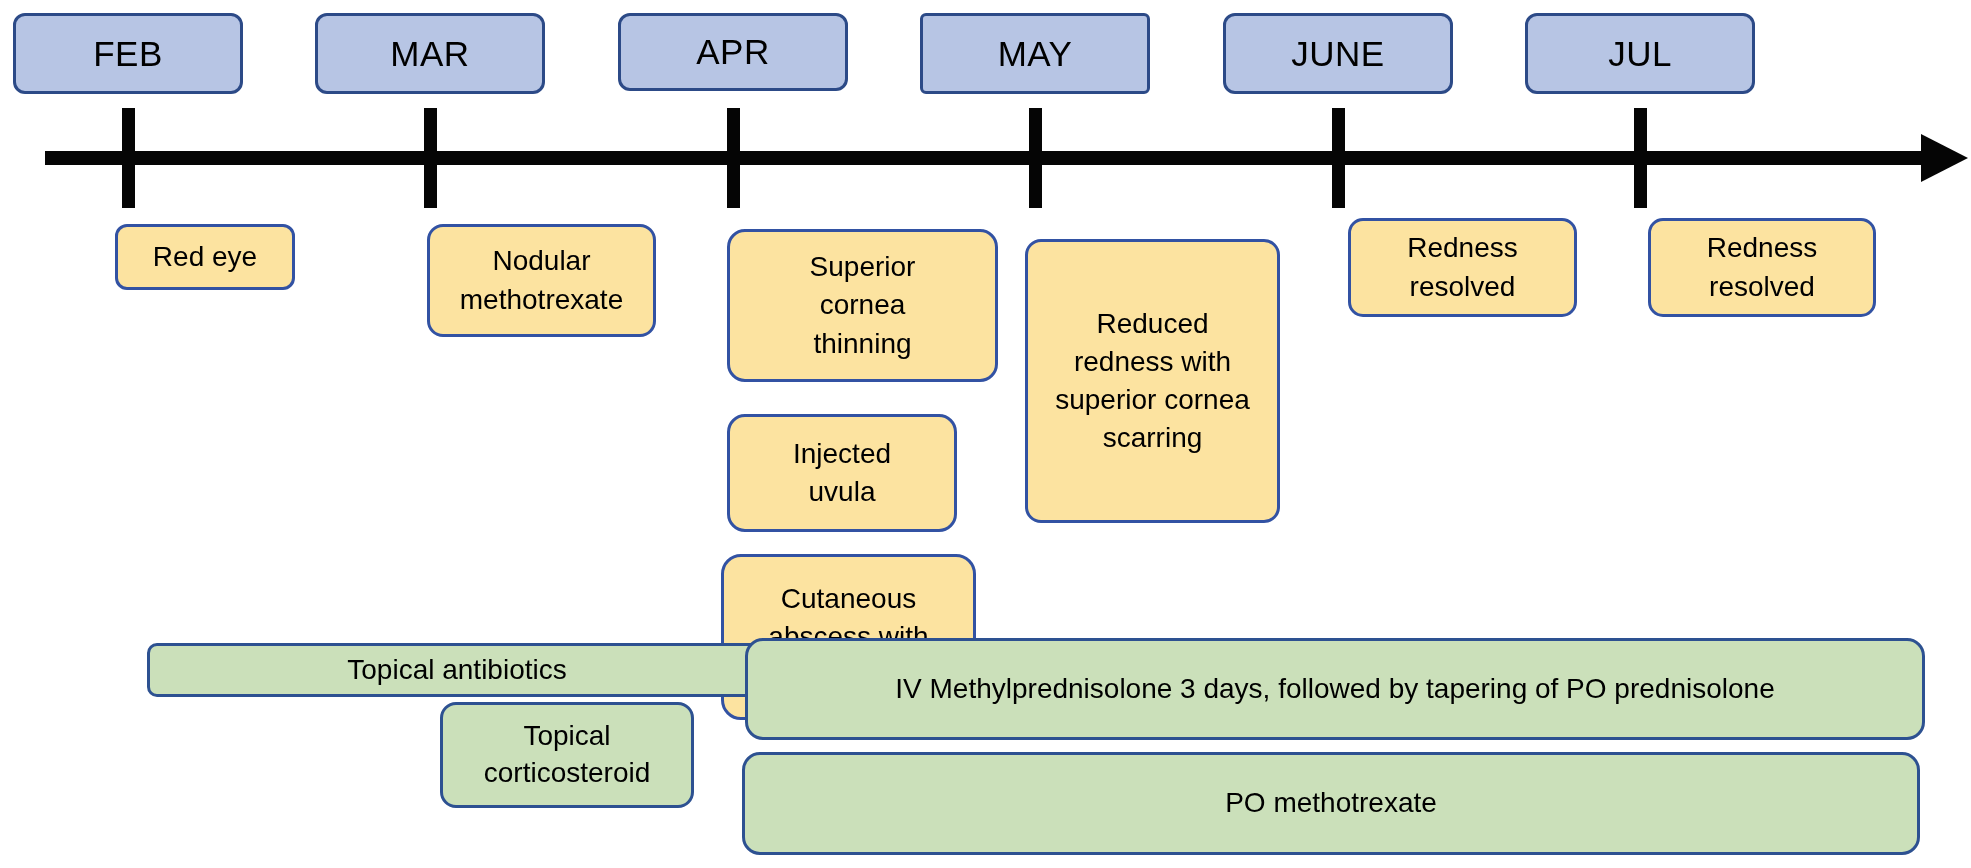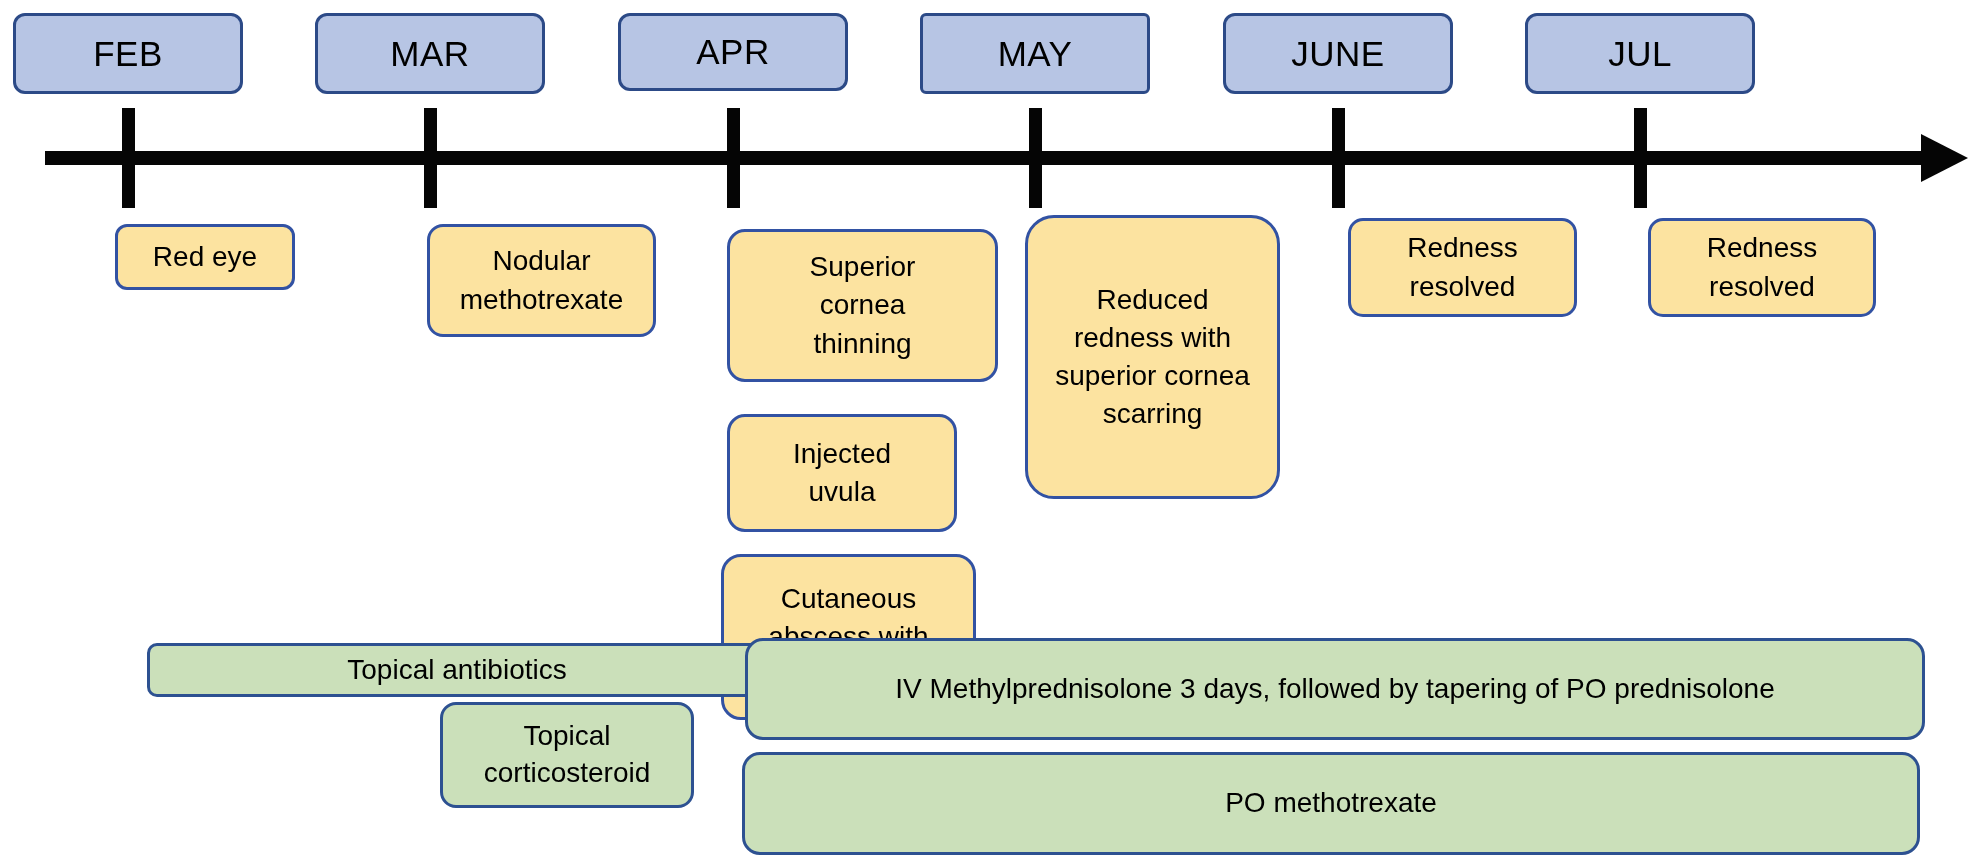--- a/index.html
+++ b/index.html
@@ -59,21 +59,21 @@
       <div class="abs event" style="left: 427px; top: 224px; width: 229px; height: 113px; border-radius: 16px;">Nodular
 methotrexate</div>
       <div class="abs event" style="left: 727px; top: 229px; width: 271px; height: 153px; border-radius: 18px;">Superior
 cornea
 thinning</div>
       <div class="abs event" style="left: 727px; top: 414px; width: 230px; height: 118px; border-radius: 18px;">Injected
 uvula</div>
       <div class="abs event" style="left: 721px; top: 554px; width: 255px; height: 166px; border-radius: 20px;">Cutaneous
 abscess with
 vasculitis</div>
-      <div class="abs event" style="left: 1025px; top: 215px; width: 255px; height: 284px; border-radius: 29px;">Reduced
+      <div class="abs event" style="left: 1025px; top: 239px; width: 255px; height: 284px; border-radius: 16px;">Reduced
 redness with
 superior cornea
 scarring</div>
       <div class="abs event" style="left: 1348px; top: 218px; width: 229px; height: 99px; border-radius: 15px;">Redness
 resolved</div>
       <div class="abs event" style="left: 1648px; top: 218px; width: 228px; height: 99px; border-radius: 15px;">Redness
 resolved</div>
     </div>
   <div id="treatments-layer">
       <div class="abs treatment" style="left: 115px; top: 643px; width: 620px; height: 54px; border-radius: 10px; margin-left: 32px;">Topical antibiotics</div>

